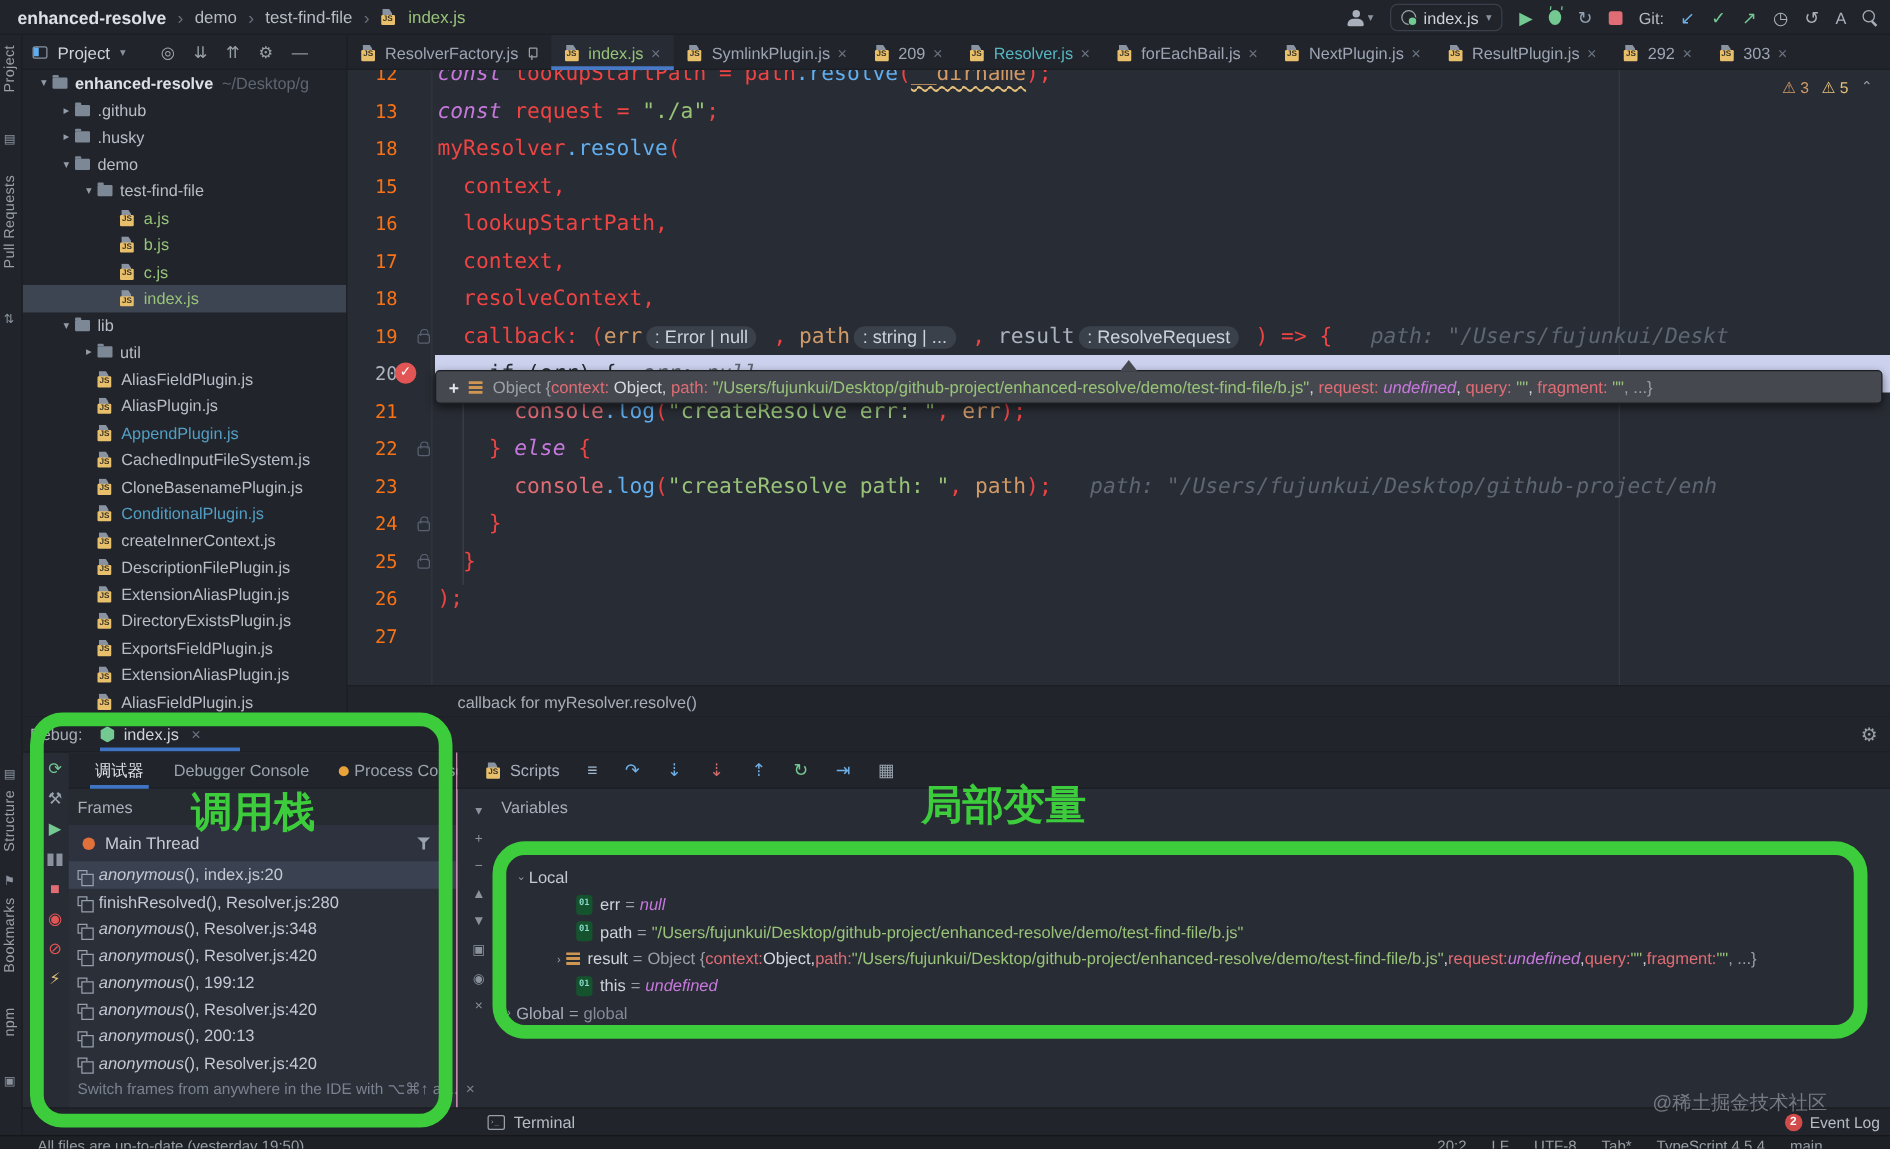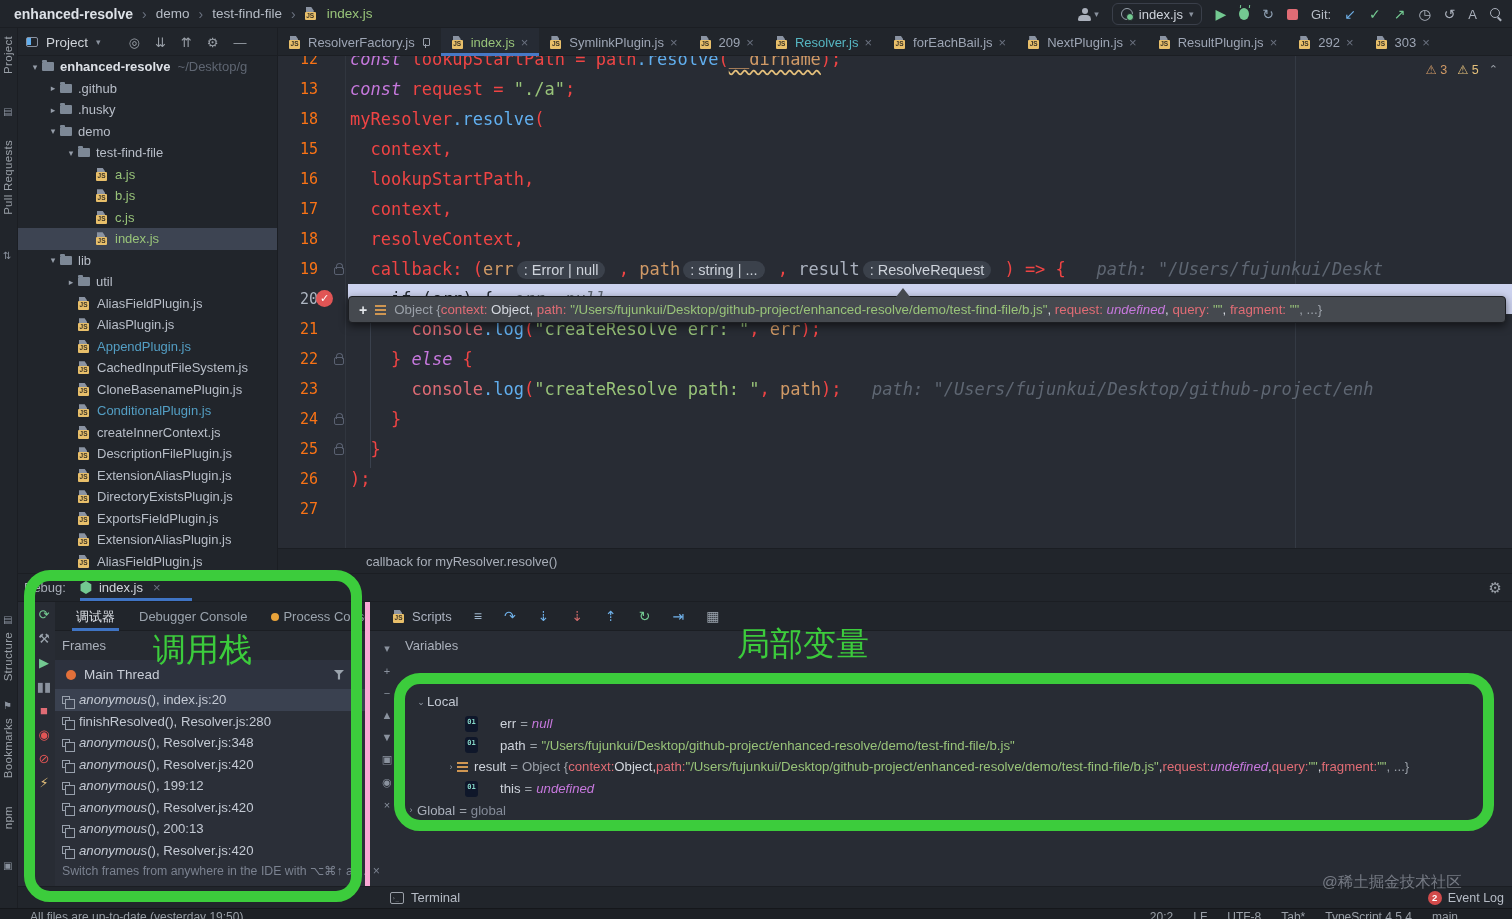--- a/index.html
+++ b/index.html
@@ -128,39 +128,39 @@
   .funnel { margin-left:auto; width:11px; height:10px; background:#9aa3ad; clip-path:polygon(0 0,100% 0,60% 45%,60% 100%,40% 100%,40% 45%); }
   #thread-row .caret { margin:0 6px 0 10px; }
   .frow { height:21.5px; display:flex; align-items:center; font-size:13.2px; color:#c3c9d3; white-space:nowrap;}
   .frow.sel { background:#3a4150; }
   .dbl-sq { width:8px; height:8px; border:1.4px solid #98a0ac; margin:0 9px 0 7px; position:relative; flex:0 0 8px;}
   .dbl-sq::after { content:''; position:absolute; left:2px; top:2px; width:8px; height:8px; border:1.4px solid #98a0ac; background:#2b2f38;}
   .frow.sel .dbl-sq::after { background:#3a4150; }
   .fn-it { font-style:italic; }
   #frames-hint { position:absolute; left:7px; top:262px; font-size:12.3px; color:#7b8290; white-space:nowrap; width:300px; display:flex;}
   #frames-hint .x { margin-left:6px; color:#7b8290;}
-  #dbg-right { position:absolute; left:347px; top:28px; width:1147px; height:285px; border-left:5px solid #f9a8d4; }
+  #dbg-right { position:absolute; left:347px; top:28px; width:1147px; height:285px; border-left:1px solid #f9a8d4; }
   #dbg-toolbar { height:29px; background:#21252b; border-bottom:1px solid #1b1e23; display:flex; align-items:center; gap:22px; padding-left:23px;}
   #dbg-toolbar .scripts { display:flex; align-items:center; gap:6px; font-size:13px; color:#abb2bf;}
   #dbg-toolbar .ic { font-size:14px; line-height:1; }
   #vars-title { height:29px; line-height:29px; padding-left:35px; font-size:13px; color:#aab0bb; }
   #watch-strip { position:absolute; left:0; top:32px; width:34px; height:250px; display:flex; flex-direction:column; align-items:center; gap:10px; padding-top:8px; color:#8a929e; font-size:11px;}
   #var-rows { position:absolute; left:35px; top:89px; width:1110px; }
   .vrow { height:21.7px; display:flex; align-items:center; font-size:13.2px; white-space:nowrap; overflow:visible;}
   .vrow .chev { width:12px; font-size:9px; color:#949ca8; text-align:center; flex:0 0 12px;}
-  .prim-ico { width:13px; height:16px; border-radius:3px; background:#0f172a; color:#86d8c8; font-size:7px; font-weight:bold; text-align:center; line-height:13px; margin-right:22px; flex:0 0 13px; font-family:"DejaVu Sans Mono",monospace;}
+  .prim-ico { width:13px; height:16px; border-radius:3px; background:#14532d; color:#86d8c8; font-size:7px; font-weight:bold; text-align:center; line-height:13px; margin-right:6px; flex:0 0 13px; font-family:"DejaVu Sans Mono",monospace;}
   .vname { color:#ced3db; } .veq { color:#9aa0a8; padding:0 4px; }
   .local-lbl { color:#c3c9d3; } .global-lbl { color:#aab0bb; }
   .gval { color:#848b98; }
 
   
   .gbox { position:absolute; border:11px solid #3ccc3c; border-radius:26px; z-index:30; }
   #gbox1 { left:24px; top:570px; width:338px; height:332px; }
   #gbox2 { left:394px; top:673px; width:1100px; height:158px; }
-  .glabel { position:absolute; z-index:31; font-size:33px; font-weight:normal; color:#3ccc3c; font-family:"Liberation Sans","DejaVu Sans",sans-serif; }
+  .glabel { position:absolute; z-index:31; font-size:33px; font-weight:bold; color:#3ccc3c; font-family:"Liberation Sans","DejaVu Sans",sans-serif; }
   #glabel1 { left:153px; top:628px; }
   #glabel2 { left:737px; top:622px; }
 
   
   #terminalbar { left:18px; top:886px; width:1494px; height:22px; background:#21252b; border-top:1px solid #1b1e23; display:flex; align-items:center; z-index:5;}
   .term-ico { width:14px; height:12px; border:1.5px solid #9aa0a8; border-radius:2px; margin-left:372px; color:#9aa0a8; font-size:6px; line-height:10px; padding-left:1px; font-family:"DejaVu Sans Mono",monospace;}
   #terminalbar .tl { margin-left:7px; font-size:13px; color:#b6bcc6; }
   #evt { position:absolute; right:8px; display:flex; align-items:center; gap:6px; }
   .badge { width:14px; height:14px; border-radius:50%; background:#d24b4b; color:#fff; font-size:9.5px; font-weight:bold; text-align:center; line-height:14px;}
   #evt .el { font-size:12.5px; color:#b6bcc6; }

